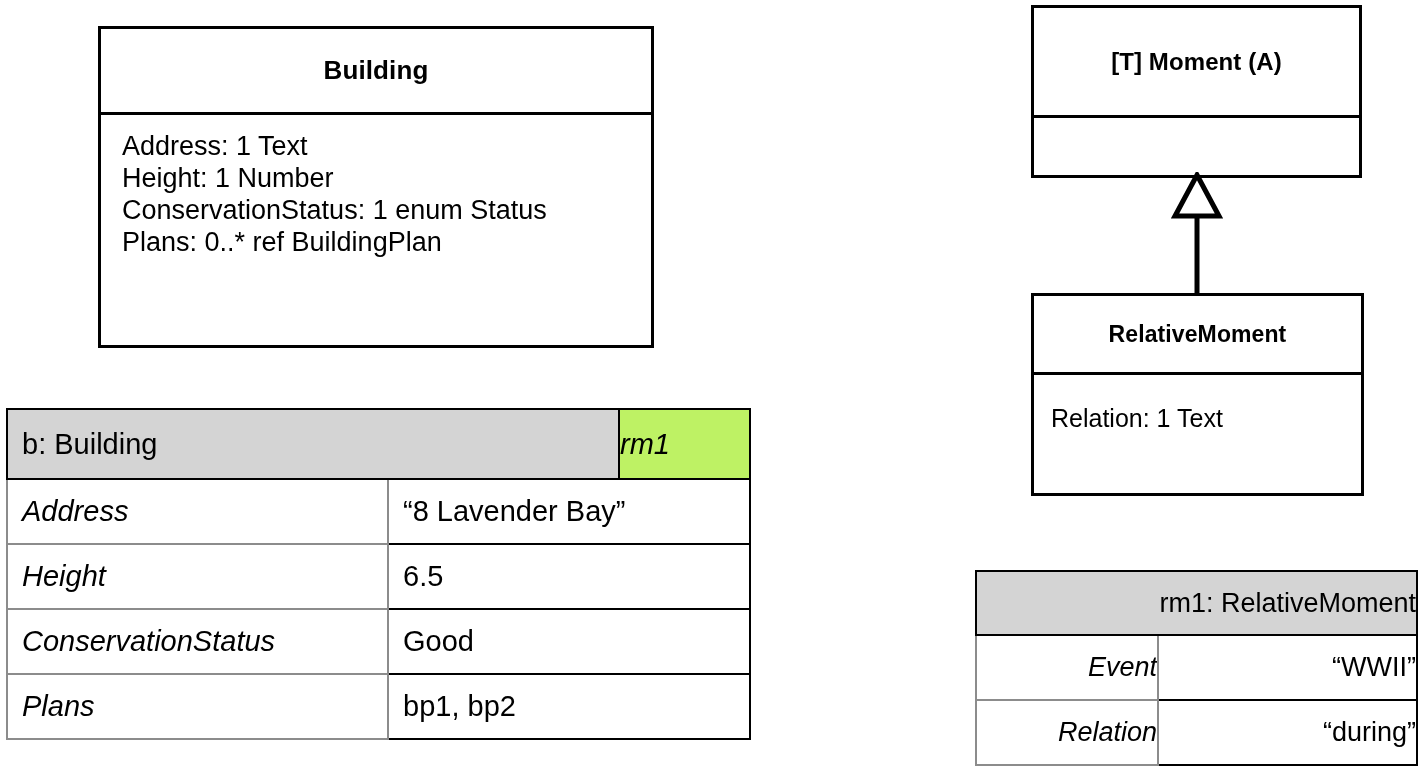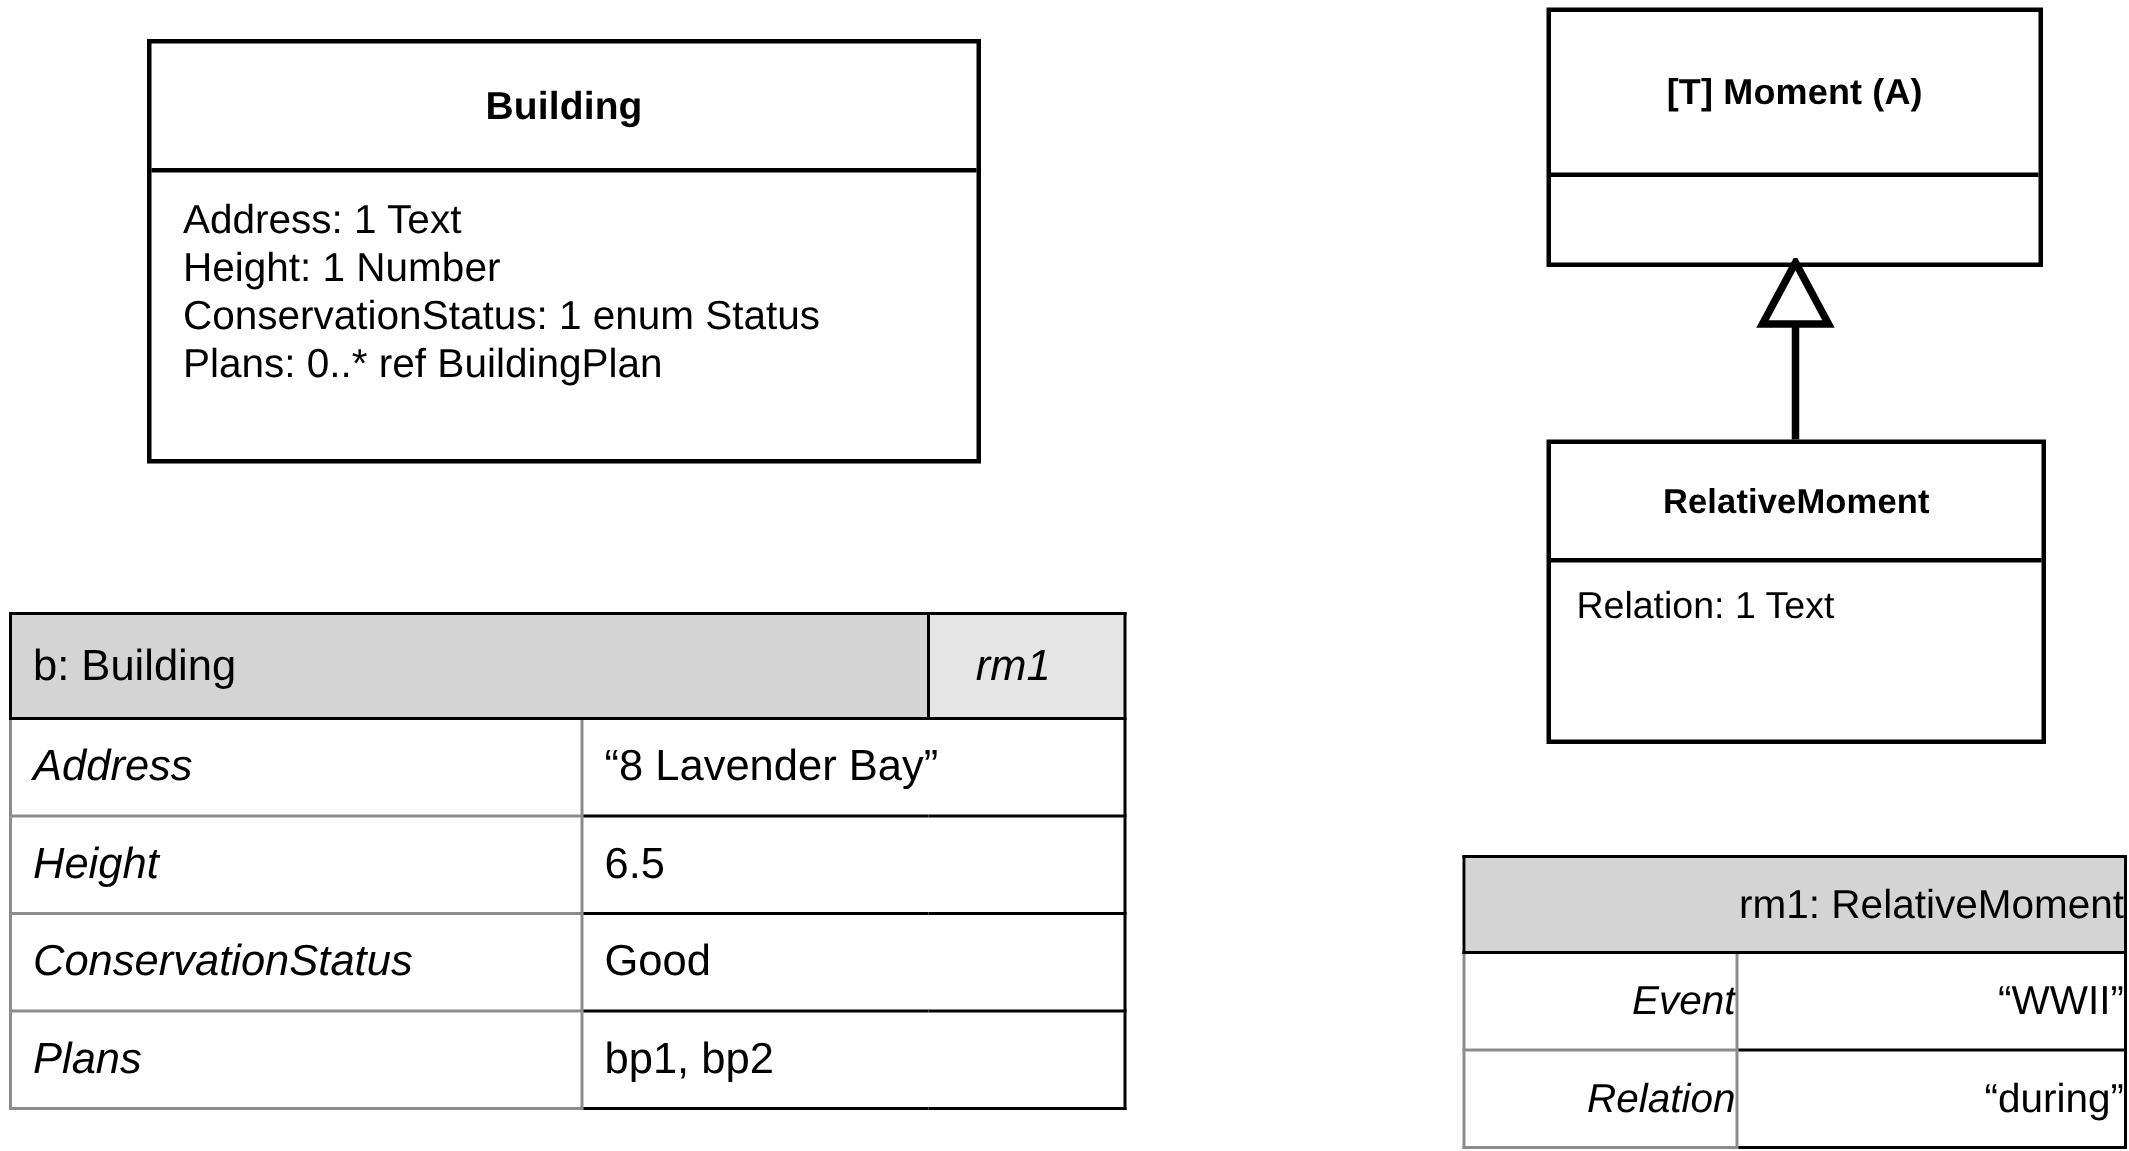--- a/index.html
+++ b/index.html
@@ -46,21 +46,21 @@
   .uml-class .attr-line {
     white-space: pre;
     line-height: 1.18;
   }
 
   
   #building-class {
     left: 98px;
     top: 26px;
     width: 556px;
-    height: 283px;
+    height: 322px;
   }
   #building-class .compartment-title {
     height: 86px;
     font-size: 26px;
   }
   #building-class .compartment-attrs {
     padding: 16px 0 0 21px;
     font-size: 27px;
   }
 
@@ -79,20 +79,21 @@
     padding: 8px 0 0 14px;
     font-size: 23px;
   }
 
   
   #relativemoment-class {
     left: 1031px;
     top: 293px;
     width: 333px;
     height: 203px;
+    gap: 14px;
   }
   #relativemoment-class .compartment-title {
     height: 79px;
     font-size: 23px;
   }
   #relativemoment-class .compartment-attrs {
     padding: 15px 0 0 17px;
     font-size: 25px;
   }
 
@@ -121,23 +122,23 @@
     border: 2px solid #000000;
     background: #ffffff;
     white-space: nowrap;
     overflow: hidden;
   }
   .inst-table .hdr-name {
     background: #d4d4d4;
     font-weight: normal;
   }
   .inst-table .hdr-ref {
-    background: #e5e5e5;
+    background: #bef264;
     font-style: italic;
-    text-align: center;
+    text-align: left;
     padding: 0 18px 0 0;
     margin-left: 14px;
   }
   .inst-table .slot-name {
     font-style: italic;
     border-color: #8c8c8c;
   }
   .inst-table .slot-value {
     font-style: normal;
     border-color: #000000;

